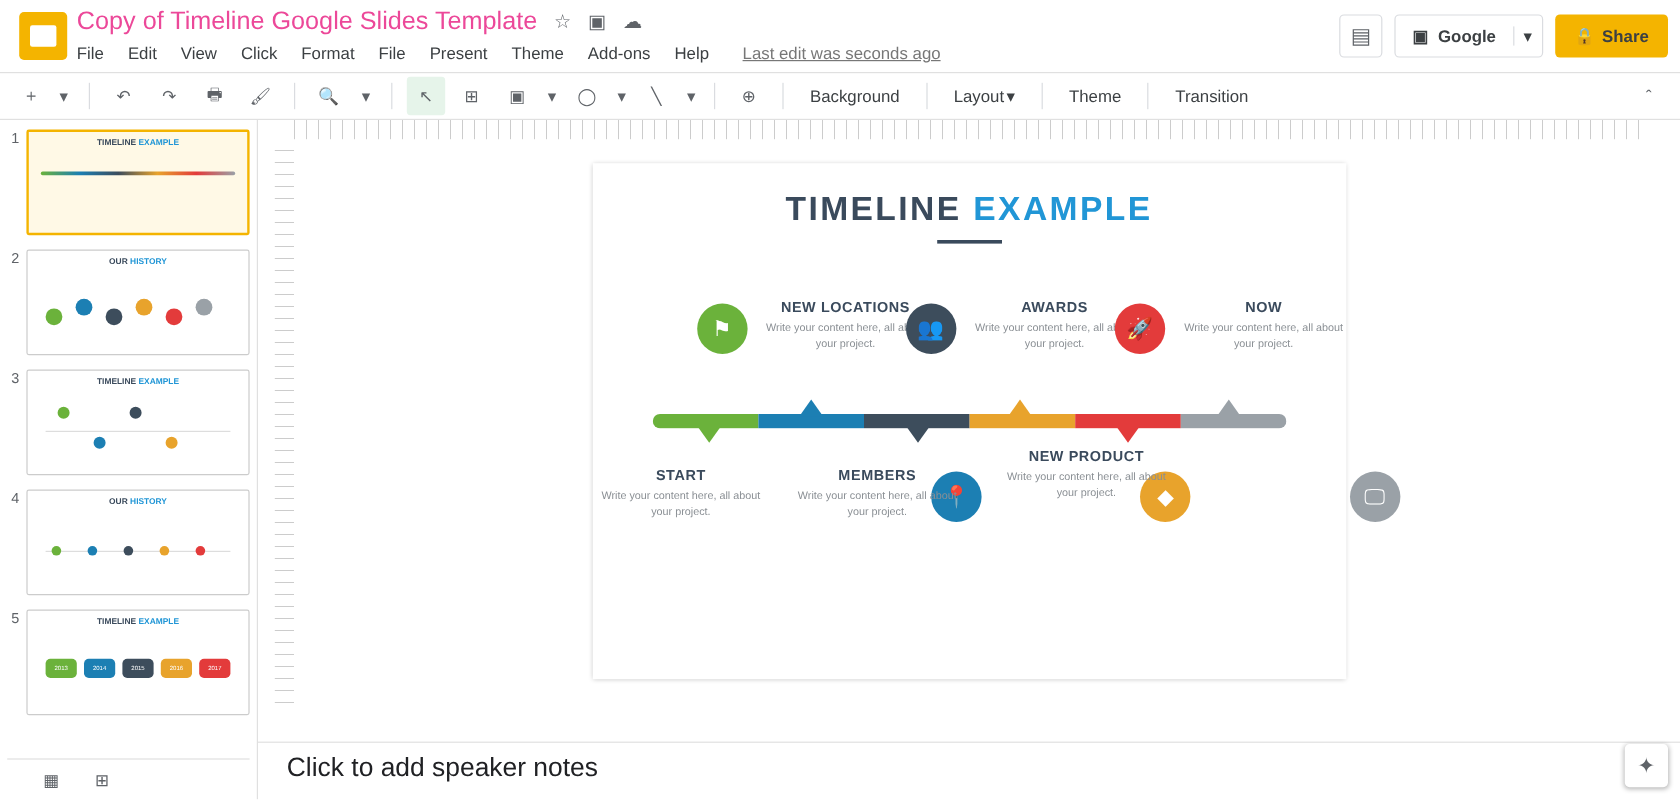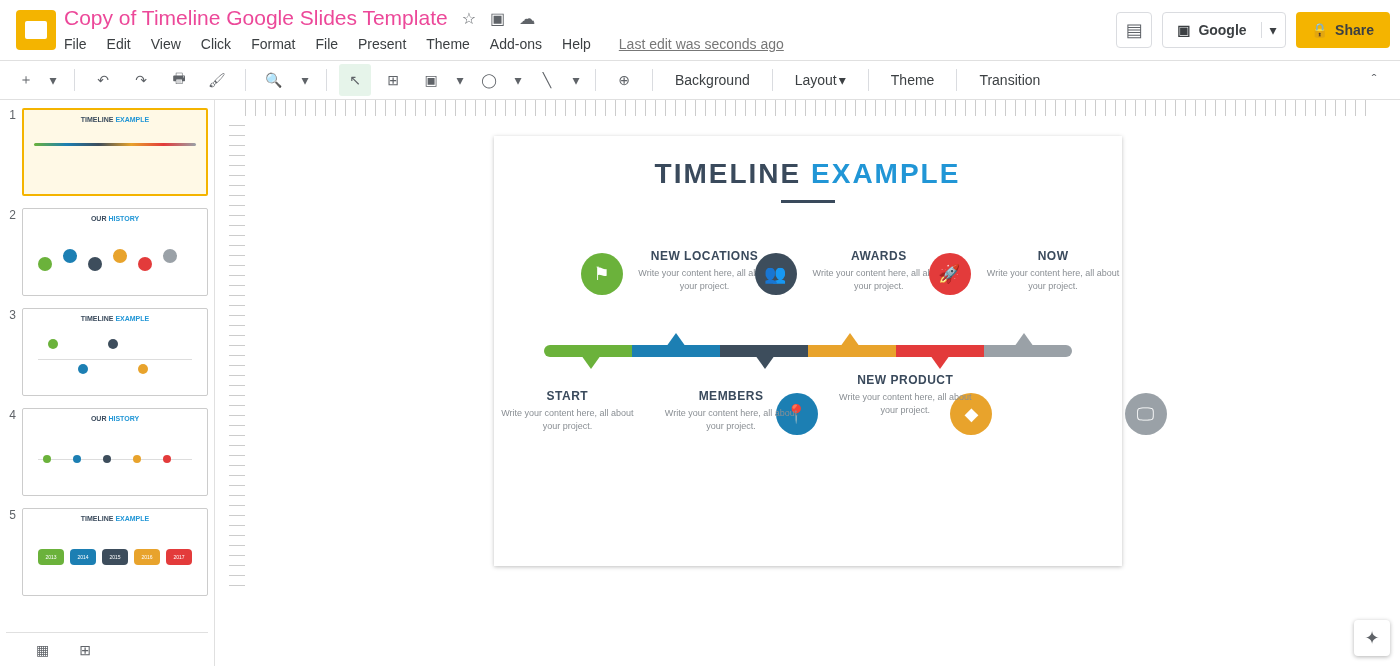--- a/index.html
+++ b/index.html
@@ -294,17 +294,18 @@
               <div class="bubble" style="background: rgb(232, 163, 44); left: calc(60% + 90px); top: 130px;">◆</div>
               <div class="cap" style="left: calc(60% - 30px); top: 110px;">
                 <div class="ct">NEW PRODUCT</div>
                 <div class="cb">Write your content here, all about your project.</div>
               </div>
               <div class="bubble" style="background: rgb(154, 161, 167); left: calc(93% + 90px); top: 130px;">🖵</div>
             </div>
         </div>
       </div>
     </div>
+    <div class="notes">Click to add speaker notes</div>
     <div class="explore-btn">
       <span>✦</span>
     </div>
   </div>
 </div>
 
 </body></html>

